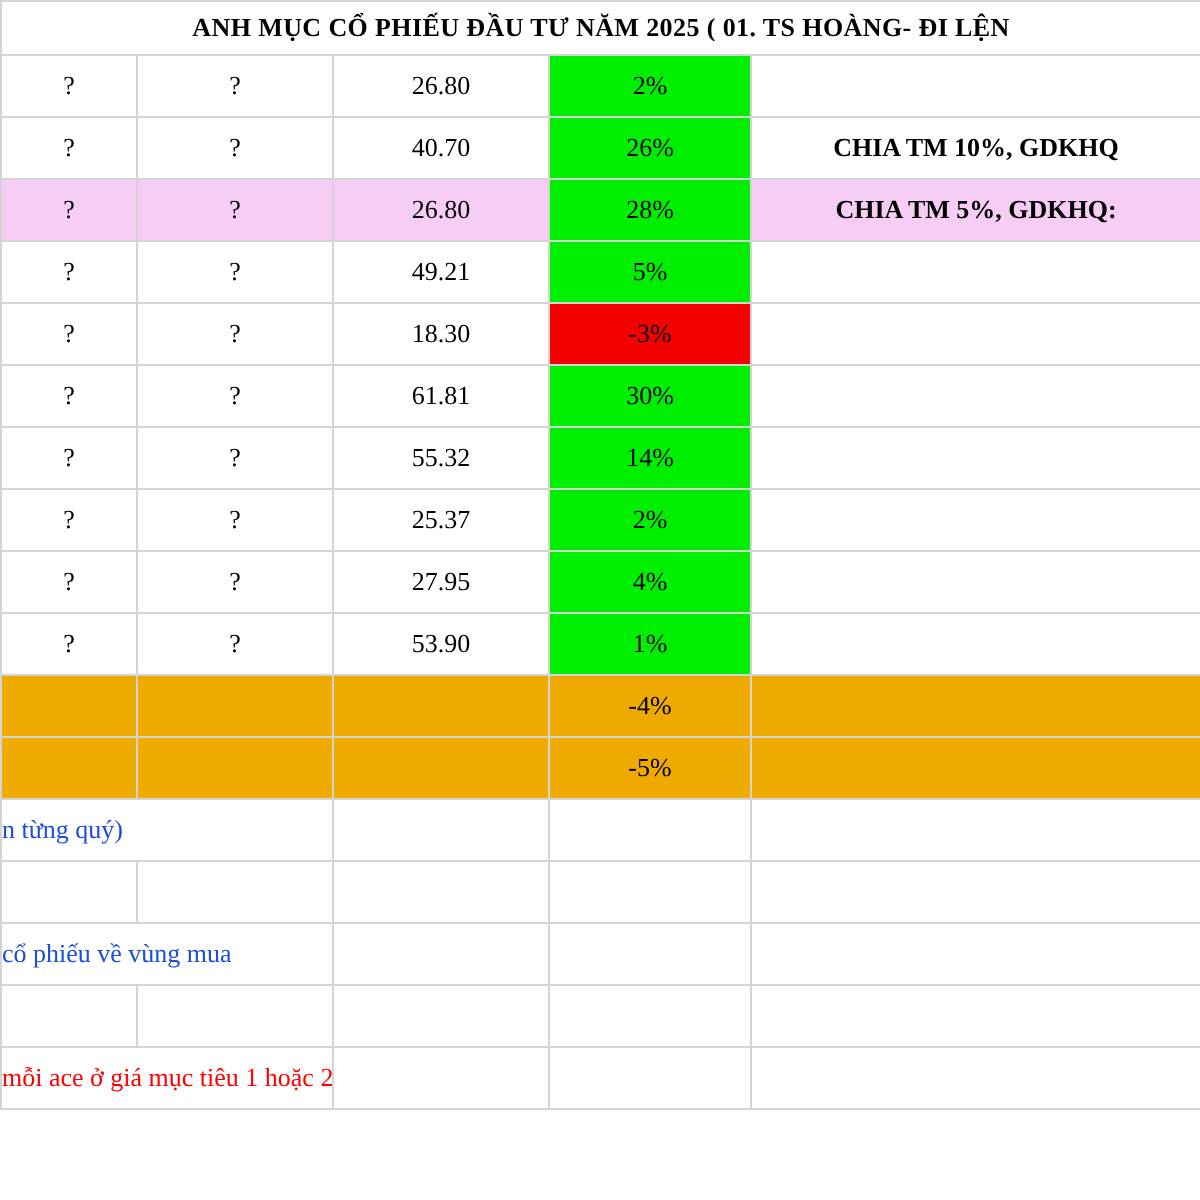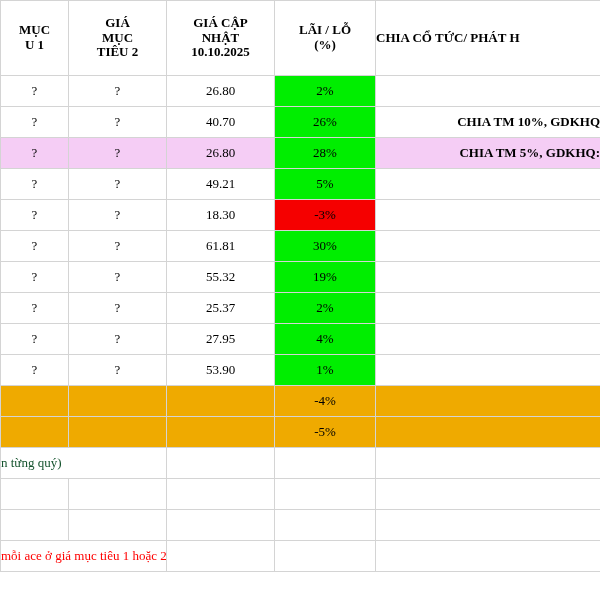--- a/index.html
+++ b/index.html
@@ -56,35 +56,35 @@
     padding: 2px 2px;
   }
   .hdr-left {
     text-align: left;
     padding-left: 4px;
   }
 
   
   .c-center { text-align: center; }
   .c-right  { text-align: center; padding-right: 6px; }
-  .c-left   { text-align: right; padding-left: 3px; }
+  .c-left   { text-align: center; padding-left: 3px; }
 
   .r-normal td { height: 30px; }
 
   .bg-white  { background: #ffffff; }
   .bg-pink   { background: #f5cdf5; }
   .bg-green  { background: #00ee00; }
   .bg-red    { background: #f50000; }
   .bg-orange { background: #efaa00; }
 
   .bold { font-weight: bold; }
 
   .note {
     font-size: 14px;
-    color: #14532d;
+    color: #1d4ed8;
     text-align: left;
     padding-left: 2px;
   }
   .note-red {
     color: #ff0000;
   }
   .spacer td { height: 30px; }
 </style>
 </head>
 <body>
@@ -93,42 +93,24 @@
   <table class="grid">
     <colgroup>
       <col style="width:68px">
       <col style="width:98px">
       <col style="width:108px">
       <col style="width:101px">
       <col style="width:225px">
     </colgroup>
 
     <tbody>
-
-    <tr>
-      <td class="hdr" style="height:74px">
-        <div>MỤC</div>
-        <div>U 1</div>
-      </td>
-      <td class="hdr">
-        <div>GIÁ</div>
-        <div>MỤC</div>
-        <div>TIÊU 2</div>
-      </td>
-      <td class="hdr">
-        <div>GIÁ CẬP</div>
-        <div>NHẬT</div>
-        <div>10.10.2025</div>
-      </td>
-      <td class="hdr">
-        <div>LÃI / LỖ</div>
-        <div>(%)</div>
-      </td>
-      <td class="hdr hdr-left">CHIA CỔ TỨC/ PHÁT H</td>
-    </tr>
+        <tr>
+      <td class="title-cell" colspan="5">ANH MỤC CỔ PHIẾU ĐẦU TƯ NĂM 2025 ( 01. TS HOÀNG- ĐI LỆN</td>
+    </tr>
+
 
     <tr class="r-normal">
       <td class="c-center bg-white">?</td>
       <td class="c-center bg-white">?</td>
       <td class="c-right bg-white">26.80</td>
       <td class="c-right bg-green">2%</td>
       <td class="c-left bg-white bold"></td>
     </tr>
     <tr class="r-normal">
       <td class="c-center bg-white">?</td>
@@ -162,21 +144,21 @@
       <td class="c-center bg-white">?</td>
       <td class="c-center bg-white">?</td>
       <td class="c-right bg-white">61.81</td>
       <td class="c-right bg-green">30%</td>
       <td class="c-left bg-white bold"></td>
     </tr>
     <tr class="r-normal">
       <td class="c-center bg-white">?</td>
       <td class="c-center bg-white">?</td>
       <td class="c-right bg-white">55.32</td>
-      <td class="c-right bg-green">19%</td>
+      <td class="c-right bg-green">14%</td>
       <td class="c-left bg-white bold"></td>
     </tr>
     <tr class="r-normal">
       <td class="c-center bg-white">?</td>
       <td class="c-center bg-white">?</td>
       <td class="c-right bg-white">25.37</td>
       <td class="c-right bg-green">2%</td>
       <td class="c-left bg-white bold"></td>
     </tr>
     <tr class="r-normal">
@@ -215,20 +197,26 @@
       <td class="bg-white"></td>
       <td class="bg-white"></td>
     </tr>
     <tr class="spacer">
       <td class="bg-white"></td>
       <td class="bg-white"></td>
       <td class="bg-white"></td>
       <td class="bg-white"></td>
       <td class="bg-white"></td>
     </tr>
+    <tr class="r-normal">
+      <td class="note" colspan="2">cổ phiếu về vùng mua</td>
+      <td class="bg-white"></td>
+      <td class="bg-white"></td>
+      <td class="bg-white"></td>
+    </tr>
     <tr class="spacer">
       <td class="bg-white"></td>
       <td class="bg-white"></td>
       <td class="bg-white"></td>
       <td class="bg-white"></td>
       <td class="bg-white"></td>
     </tr>
     <tr class="r-normal">
       <td class="note note-red" colspan="2">mỗi ace ở giá mục tiêu 1 hoặc 2</td>
       <td class="bg-white"></td>

